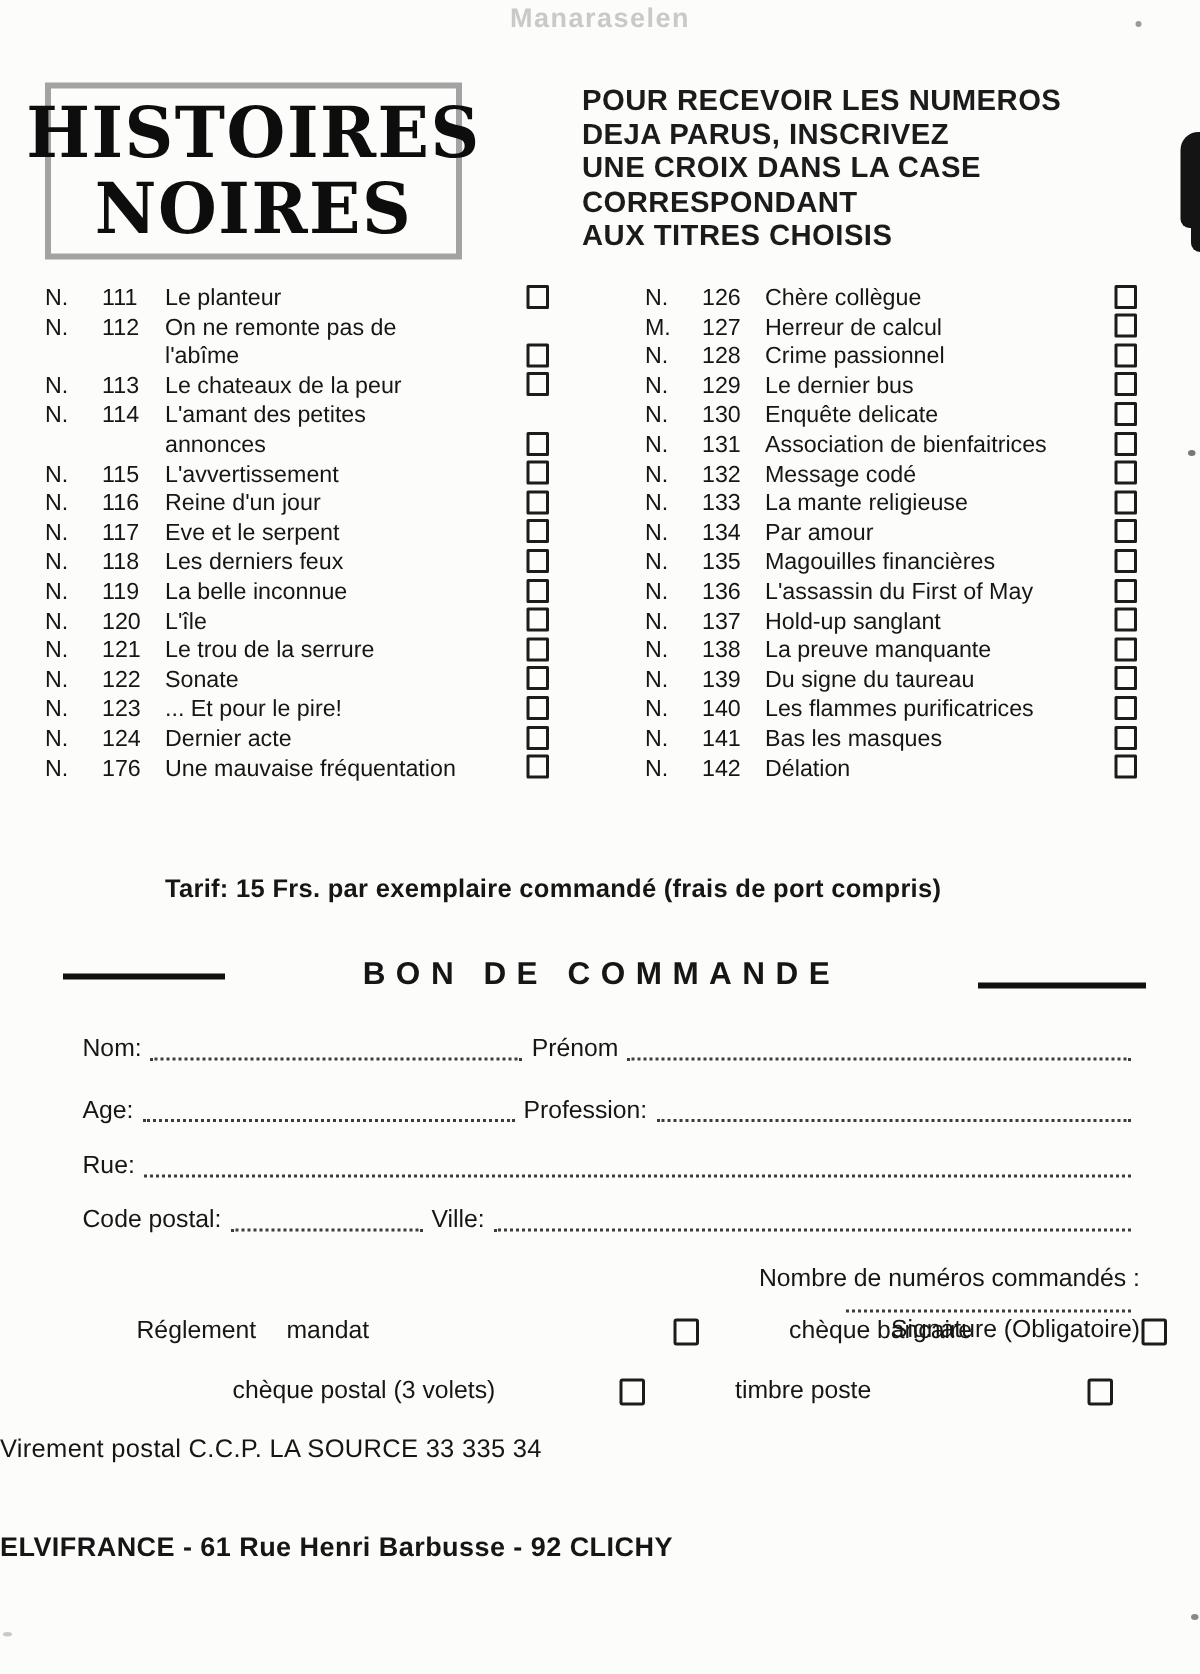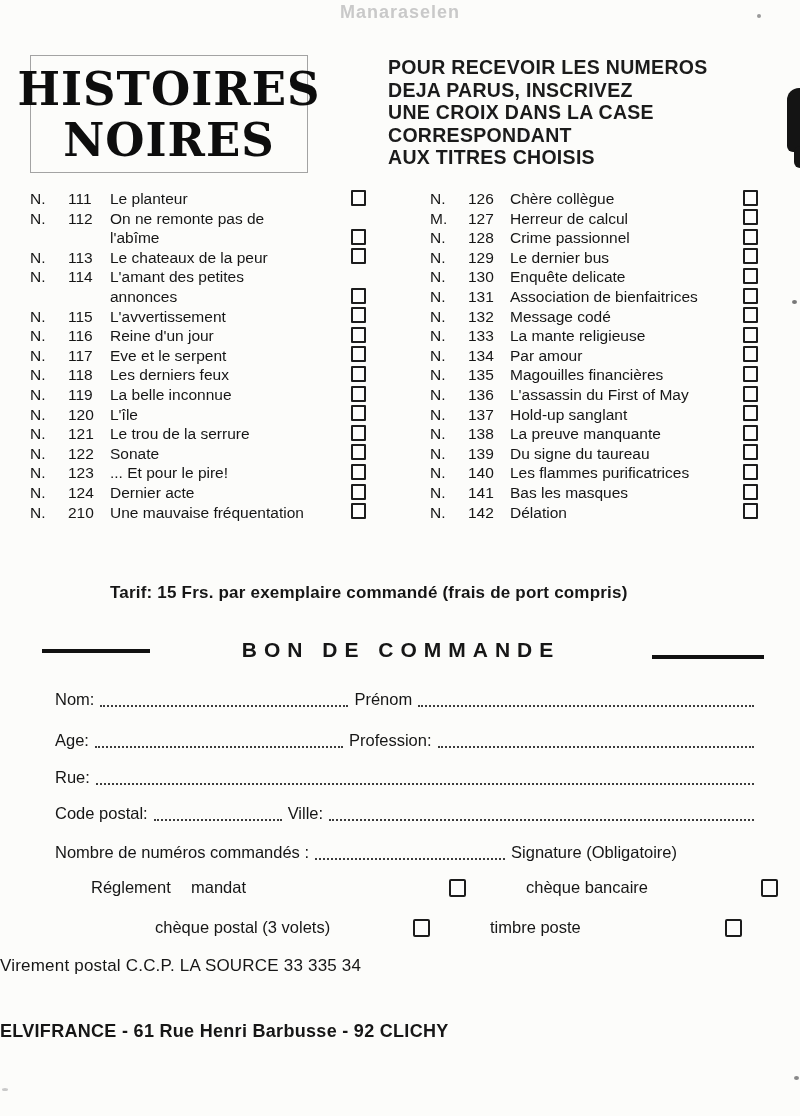--- a/index.html
+++ b/index.html
@@ -4,21 +4,21 @@
 <style>
   * { margin:0; padding:0; box-sizing:border-box; }
   html,body { width:800px; height:1116px; }
   body { font-family:"Liberation Sans", sans-serif; color:#161616; }
   .page { position:relative; width:800px; height:1116px; background:#fcfcfa; overflow:hidden; }
 
   .watermark { position:absolute; top:2px; left:0; width:100%; text-align:center;
     font-size:18px; font-weight:bold; color:#c9c9c9; letter-spacing:1px; }
 
   .logo-box { position:absolute; left:30px; top:55px; width:278px; height:118px;
-    border:1px solid #a3a3a3; display:flex; flex-direction:column; justify-content:center;
+    border:4px solid #a3a3a3; display:flex; flex-direction:column; justify-content:center;
     align-items:center; background:#fcfcfa; }
   .logo-line { font-family:"DejaVu Serif", serif; font-weight:900; font-size:45px;
     line-height:51px; letter-spacing:1px; color:#0d0d0d; transform:scaleY(1.04); }
 
   .instructions { position:absolute; left:388px; top:56px; width:390px;
     font-size:19.5px; font-weight:600; line-height:22.5px; white-space:pre-line;
     letter-spacing:.3px; color:#1b1b1b; }
 
   .cat-col { position:absolute; top:189px; display:flex; flex-direction:column; }
   #cat-left  { left:30px;  width:336px; }
@@ -43,21 +43,21 @@
 
   .frow { position:absolute; left:55px; width:705px; display:flex;
     align-items:flex-end; font-size:16.5px; }
   .frow .lbl { flex:none; white-space:nowrap; }
   .dots { border-bottom:2px dotted #3c3c3c; height:13px; margin:0 6px 2px 6px; }
   .dots.grow { flex:1; }
   .row-nom     { top:690px; }
   .row-age     { top:731px; }
   .row-rue     { top:768px; }
   .row-code    { top:804px; }
-  .row-nombre  { top:843px; }
+  .row-nombre  { top:843px;flex-direction:column; }
   .dots.w250 { flex:none; width:248px; }
   .dots.w130 { flex:none; width:128px; }
   .dots.w190 { flex:none; width:190px; }
 
   .pay-row { position:absolute; left:55px; width:705px; display:flex;
     align-items:center; font-size:16.5px; }
   .row-pay1 { top:878px;margin-left:36px; }
   .row-pay2 { top:918px; }
   .pay-head { flex:none; width:100px; }
   .pay-opt1 { flex:none; width:258px; }
@@ -202,21 +202,21 @@
 
   <div class="cat-row">
     <span class="pfx">N.</span>
     <span class="num">124</span>
     <span class="ttl">Dernier acte</span>
     <span class="cbx"></span>
   </div>
 
   <div class="cat-row">
     <span class="pfx">N.</span>
-    <span class="num">210</span>
+    <span class="num">176</span>
     <span class="ttl">Une mauvaise fréquentation</span>
     <span class="cbx"></span>
   </div>
 </div>
   <div class="cat-col" id="cat-right">
   <div class="cat-row">
     <span class="pfx">N.</span>
     <span class="num">126</span>
     <span class="ttl">Chère collègue</span>
     <span class="cbx"></span>

